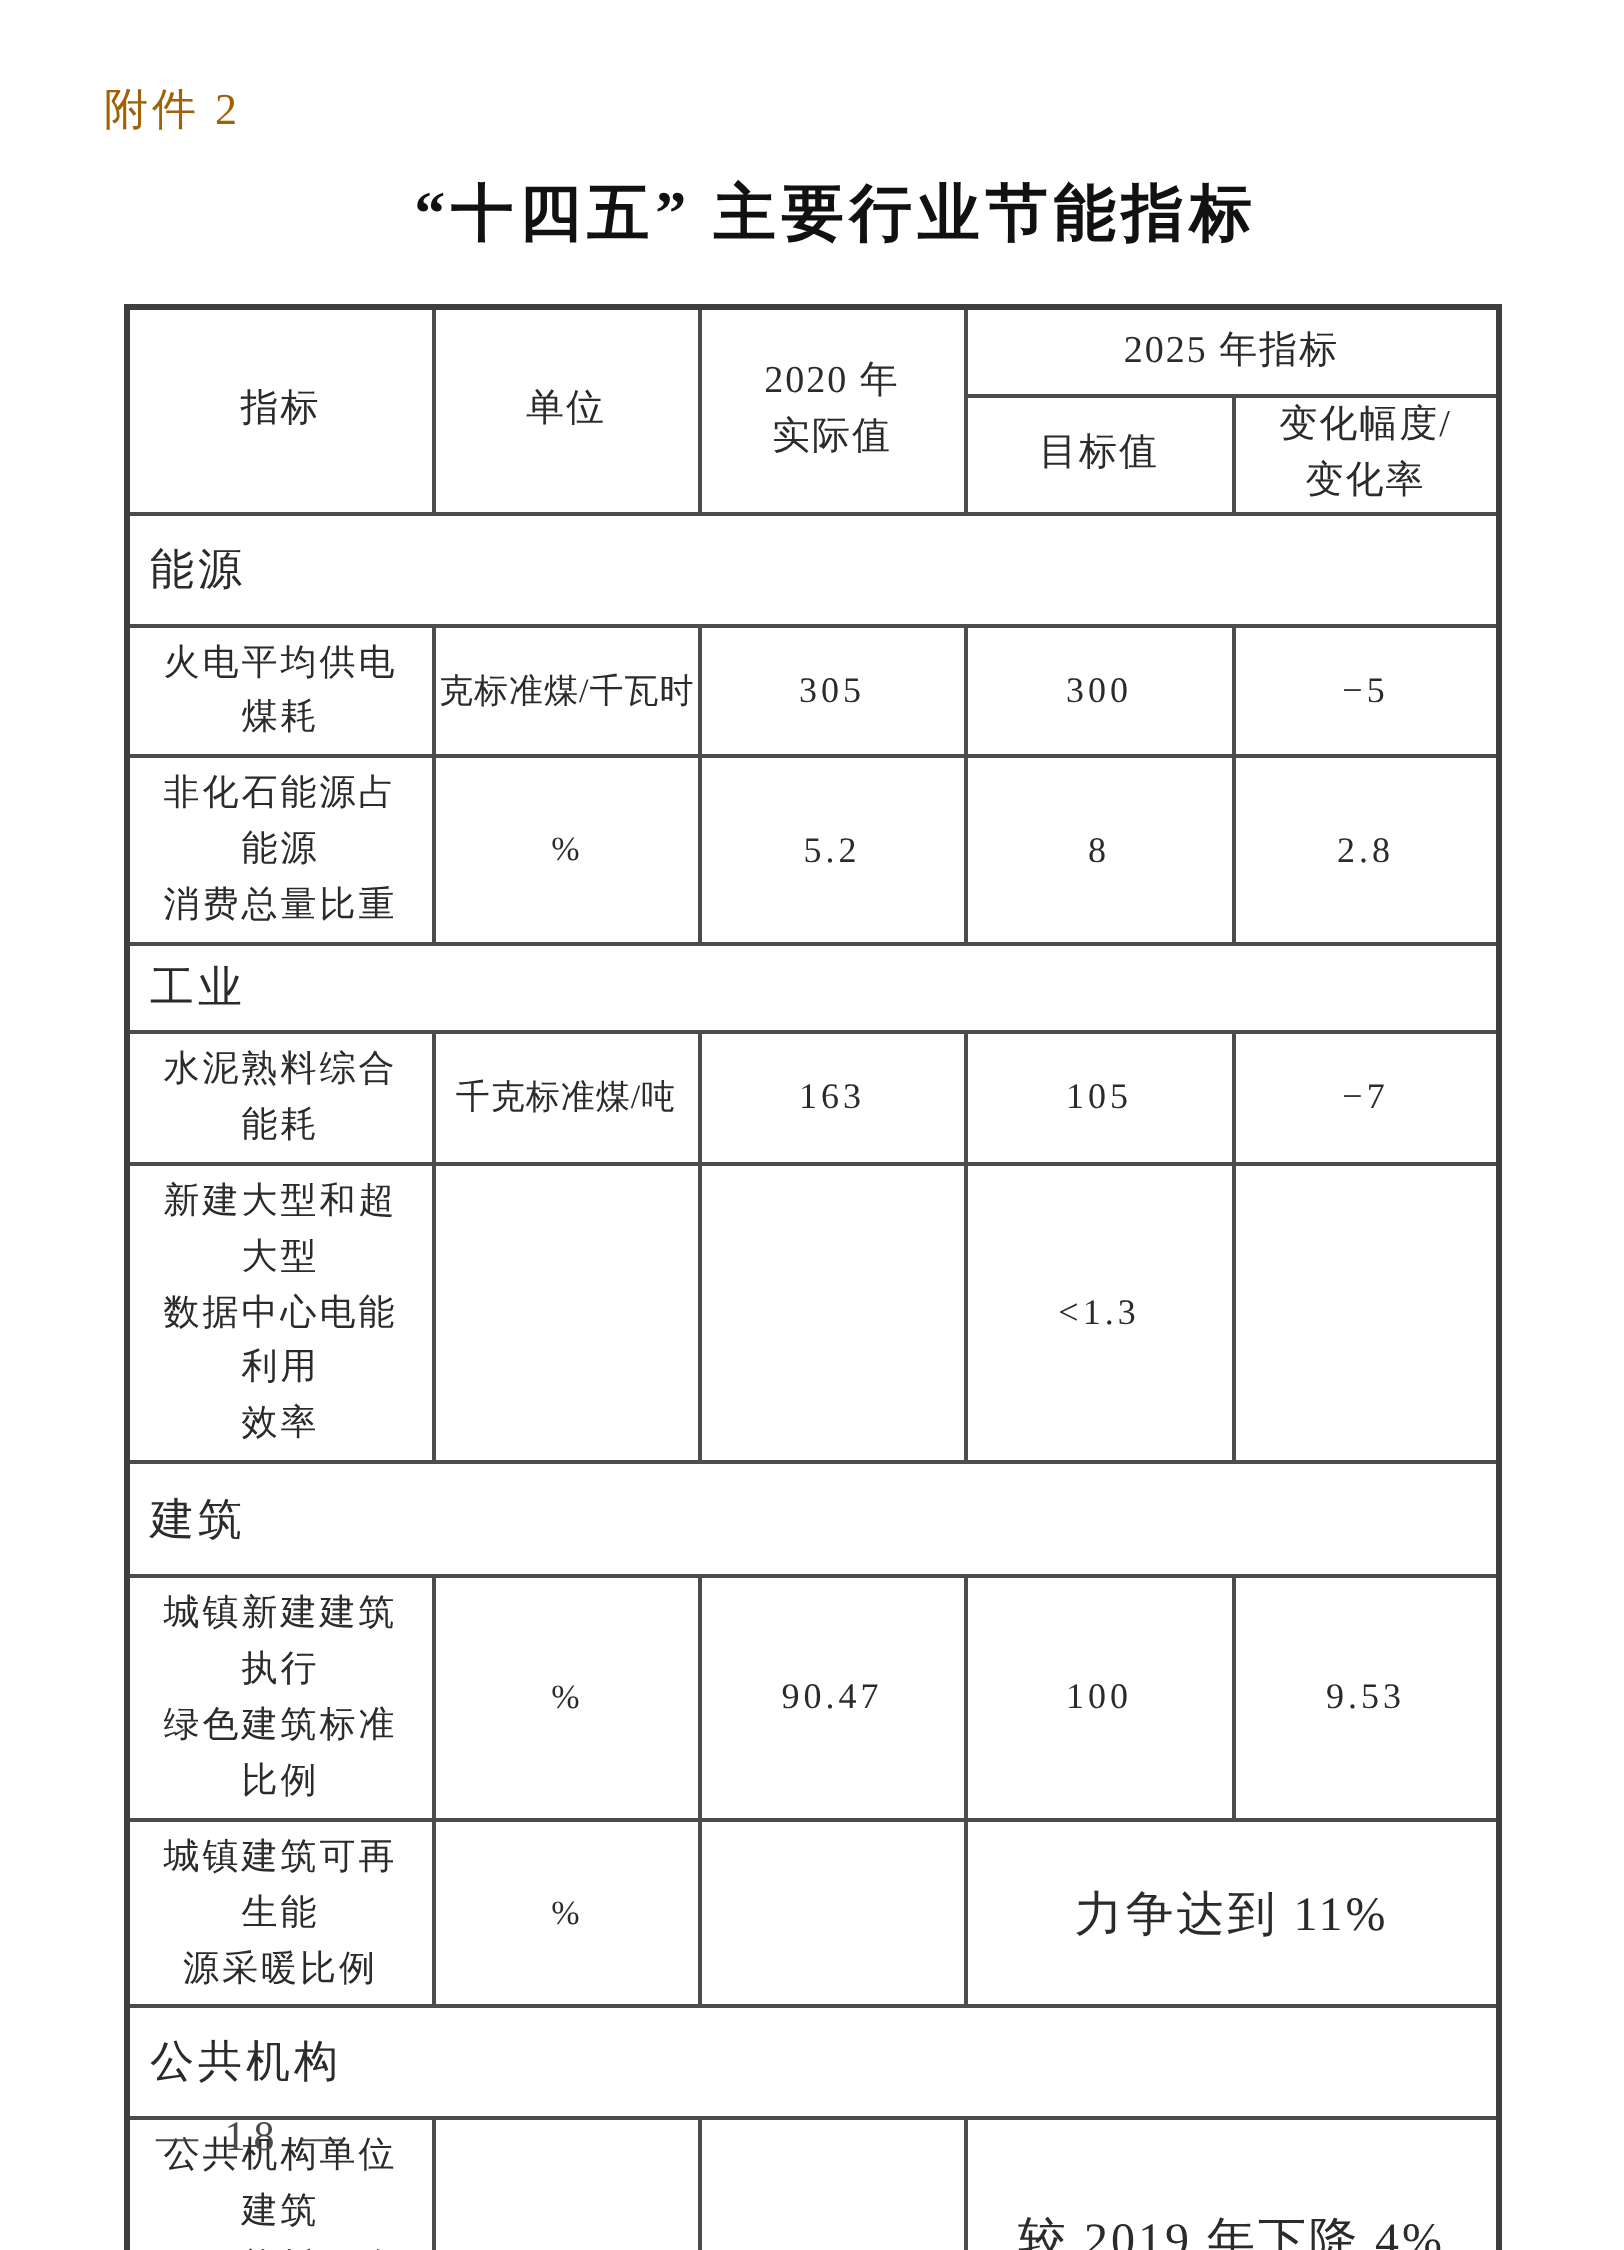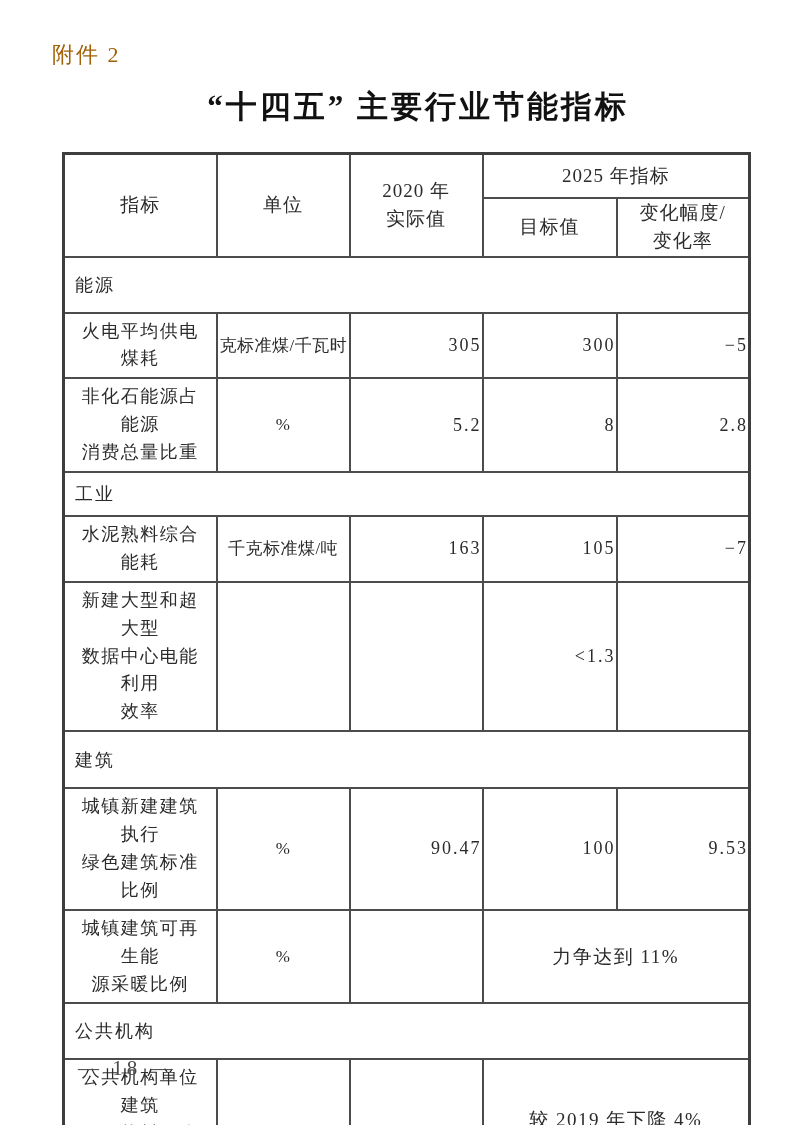--- a/index.html
+++ b/index.html
@@ -43,31 +43,31 @@
   }
   .pre { white-space:pre-line;margin-left:44px; }
 
   td.name-cell {
     text-align:center; padding:4px 8px;
     font-size:18px; letter-spacing:1.5px; line-height:1.55;
     white-space:pre-line;
   }
   tr.section-row td {
     text-align:left; padding:6px 10px;
-    font-size:18px; letter-spacing:2px;
+    font-size:22px; letter-spacing:2px;
   }
   td.unit-cell {
     text-align:center; font-size:17px; letter-spacing:0.5px;
     white-space:nowrap; padding:10px 2px;
   }
   td.val-cell {
-    text-align:right; font-size:18px; letter-spacing:2px;
+    text-align:center; font-size:18px; letter-spacing:2px;
   }
   td.span-cell {
-    text-align:center; font-size:19px; letter-spacing:1.5px;
+    text-align:center; font-size:24px; letter-spacing:1.5px;
   }
 
   .footer {
     position:absolute; left:78px; top:1056px;
     font-size:21px; letter-spacing:4px; color:#4a4a4a;
   }
 </style>
 </head>
 <body>
 

